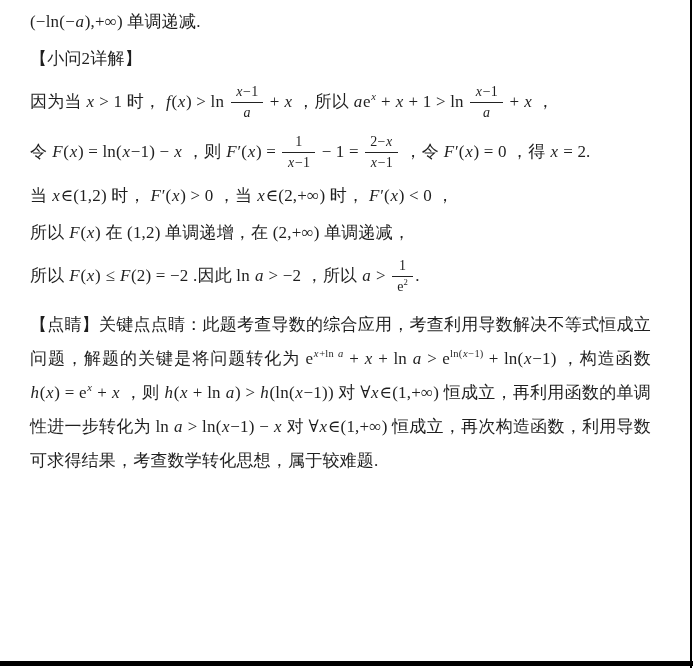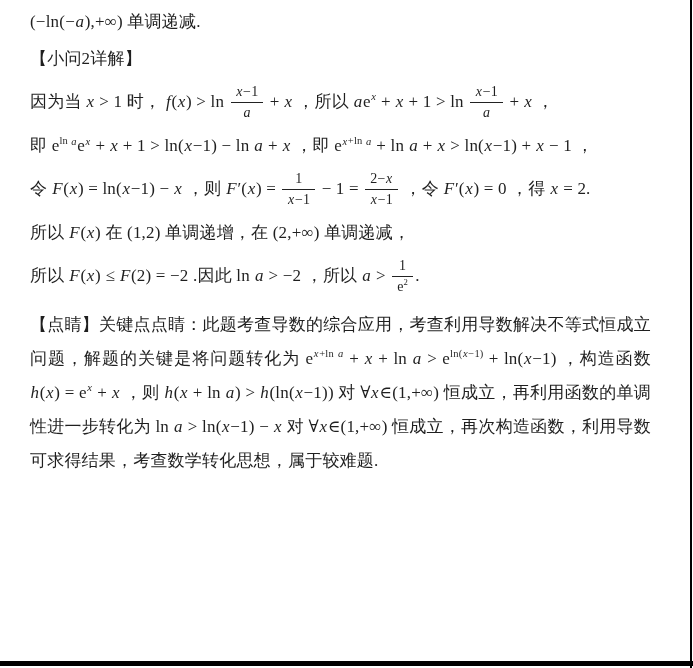--- a/index.html
+++ b/index.html
@@ -67,21 +67,21 @@
   }
 </style>
 </head>
 <body>
 
 <div class="page" style="background: rgb(255, 255, 255); color: rgb(31, 31, 31);">
   <div class="content" id="content">
       <div class="line">(−ln(−<i>a</i>),+∞) 单调递减.</div>
       <div class="line"><b>【小问2详解】</b></div>
       <div class="line">因为当 <i>x</i> &gt; 1 时， <i>f</i>(<i>x</i>) &gt; ln <span class="frac"><span class="num"><i>x</i>−1</span><span class="den"><i>a</i></span></span> + <i>x</i> ，所以 <i>a</i>e<sup><i>x</i></sup> + <i>x</i> + 1 &gt; ln <span class="frac"><span class="num"><i>x</i>−1</span><span class="den"><i>a</i></span></span> + <i>x</i> ，</div>
-      <div class="line">即 e<sup>ln <i>a</i></sup>e<sup><i>x</i></sup> + <i>x</i> + 1 &gt; ln(<i>x</i>−1) − ln <i>a</i> + <i>x</i> ，即 e<sup><i>x</i>+ln <i>a</i></sup> + ln <i>a</i> + <i>x</i> &gt; ln(<i>x</i>−1) + <i>x</i> − 1 ，</div>
       <div class="line">令 <i>F</i>(<i>x</i>) = ln(<i>x</i>−1) − <i>x</i> ，则 <i>F</i>′(<i>x</i>) = <span class="frac"><span class="num">1</span><span class="den"><i>x</i>−1</span></span> − 1 = <span class="frac"><span class="num">2−<i>x</i></span><span class="den"><i>x</i>−1</span></span> ，令 <i>F</i>′(<i>x</i>) = 0 ，得 <i>x</i> = 2.</div>
+      <div class="line">当 <i>x</i>∈(1,2) 时， <i>F</i>′(<i>x</i>) &gt; 0 ，当 <i>x</i>∈(2,+∞) 时， <i>F</i>′(<i>x</i>) &lt; 0 ，</div>
       <div class="line">所以 <i>F</i>(<i>x</i>) 在 (1,2) 单调递增，在 (2,+∞) 单调递减，</div>
       <div class="line">所以 <i>F</i>(<i>x</i>) ≤ <i>F</i>(2) = −2 .因此 ln <i>a</i> &gt; −2 ，所以 <i>a</i> &gt; <span class="frac"><span class="num">1</span><span class="den">e<sup>2</sup></span></span>.</div>
       <div class="line para"><b>【点睛】</b>关键点点睛：此题考查导数的综合应用，考查利用导数解决不等式恒成立问题，解题的关键是将问题转化为 e<sup><i>x</i>+ln <i>a</i></sup> + <i>x</i> + ln <i>a</i> &gt; e<sup>ln(<i>x</i>−1)</sup> + ln(<i>x</i>−1) ，构造函数 <i>h</i>(<i>x</i>) = e<sup><i>x</i></sup> + <i>x</i> ，则 <i>h</i>(<i>x</i> + ln <i>a</i>) &gt; <i>h</i>(ln(<i>x</i>−1)) 对 ∀<i>x</i>∈(1,+∞) 恒成立，再利用函数的单调性进一步转化为 ln <i>a</i> &gt; ln(<i>x</i>−1) − <i>x</i> 对 ∀<i>x</i>∈(1,+∞) 恒成立，再次构造函数，利用导数可求得结果，考查数学转化思想，属于较难题.</div>
     </div>
   <div class="edge-right" style="background: rgb(0, 0, 0);"></div>
   <div class="edge-bottom" style="background: rgb(0, 0, 0);"></div>
 </div>
 
 </body></html>

